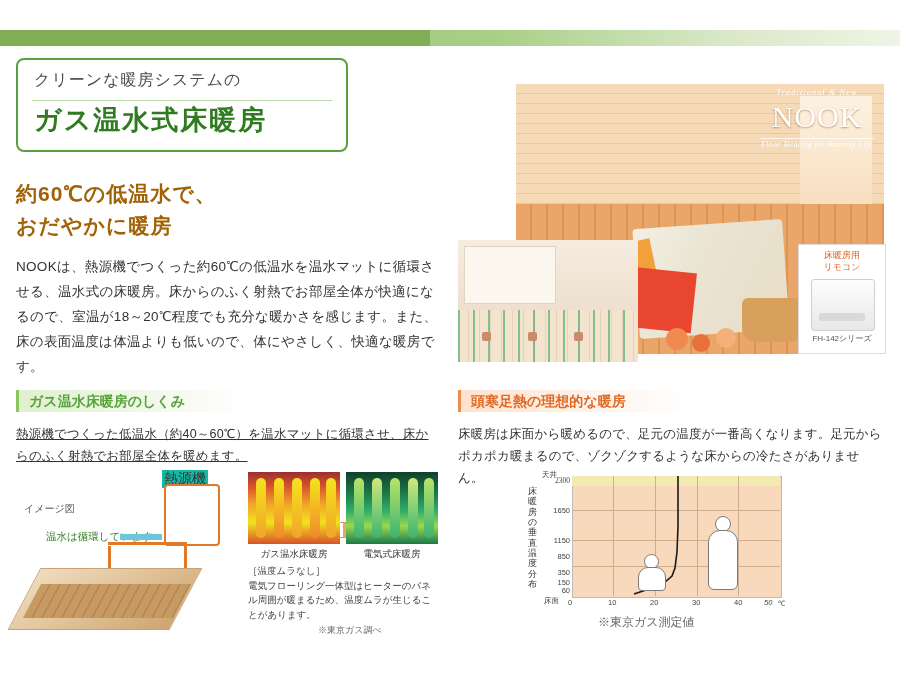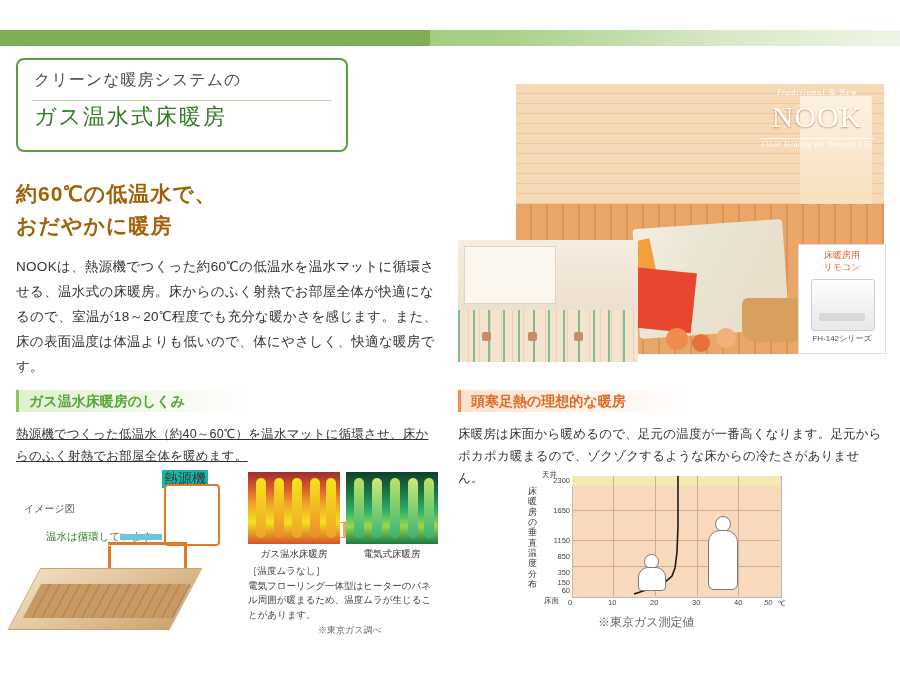--- a/index.html
+++ b/index.html
@@ -27,22 +27,22 @@
   .titlebox{
     position:absolute;left:16px;top:58px;width:332px;height:94px;
     border:2px solid #5a9f3f;border-radius:8px;background:#ffffff;
     box-sizing:border-box;
   }
   .titlebox .sub{
     position:absolute;left:16px;top:10px;font-size:16px;color:#4b4b4b;
     letter-spacing:1px;
   }
   .titlebox .main{
-    position:absolute;left:16px;top:42px;font-size:22px;color:#2f7b1f;
-    font-weight:normal;letter-spacing:2px;
+    position:absolute;left:16px;top:42px;font-size:27px;color:#2f7b1f;
+    font-weight:bold;letter-spacing:2px;
   }
   .titlebox .underline{
     position:absolute;left:14px;top:40px;width:300px;height:1px;background:#bcd9ab;
   }
 
   
   .headline{
     position:absolute;left:16px;top:178px;width:420px;
     font-size:21px;font-weight:bold;color:#a16207;line-height:1.5;
     letter-spacing:1px;
@@ -317,21 +317,21 @@
     <div class="ch-grid-h" style="top:72px;"></div>
     <div class="ch-grid-h" style="top:98px;"></div>
 
     <svg class="ch-curve" viewBox="0 0 208 120" preserveAspectRatio="none">
       <polyline points="106,0 106,18 106,50 105,76 103,92 100,100 93,106 80,112 62,118" fill="none" stroke="#1a1a1a" stroke-width="1.6"></polyline>
     </svg>
 
     <div class="ch-ylab">床暖房の垂直温度分布</div>
 
     <div class="ch-ceiling">天井</div>
-    <div class="ch-ytick" style="top:8px;">2300</div>
+    <div class="ch-ytick" style="top:8px;font-family:Liberation Serif, serif;">2300</div>
     <div class="ch-ytick" style="top:38px;">1650</div>
     <div class="ch-ytick" style="top:68px;">1150</div>
     <div class="ch-ytick" style="top:84px;">850</div>
     <div class="ch-ytick" style="top:100px;">350</div>
     <div class="ch-ytick" style="top:110px;">150</div>
     <div class="ch-ytick" style="top:118px;">60</div>
     <div class="ch-floorlbl">床面</div>
 
     <div class="ch-xtick" style="left:48px;">0</div>
     <div class="ch-xtick" style="left:88px;">10</div>

